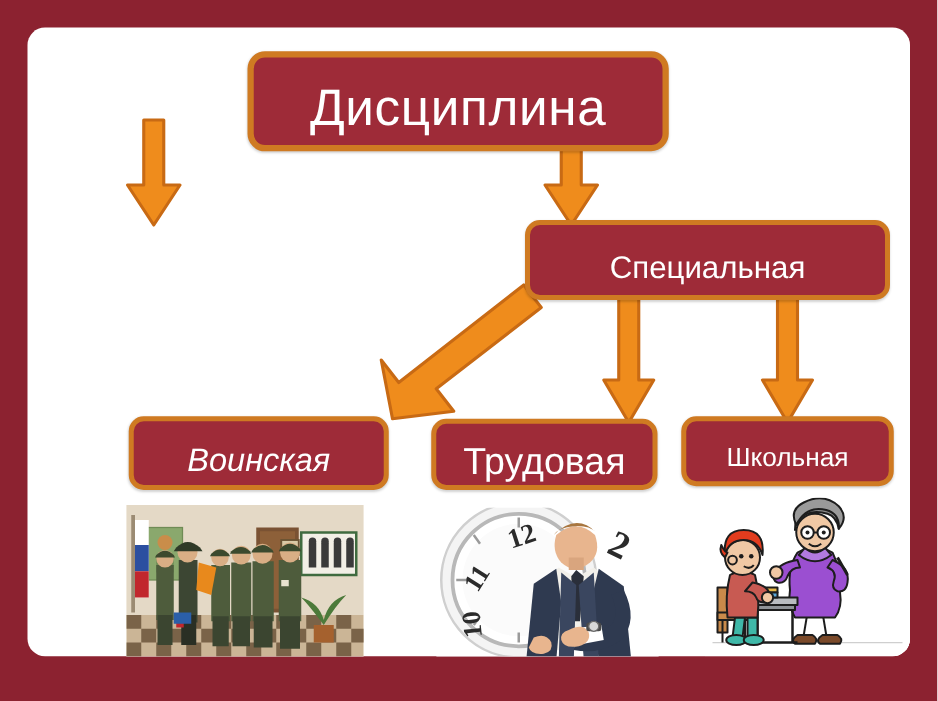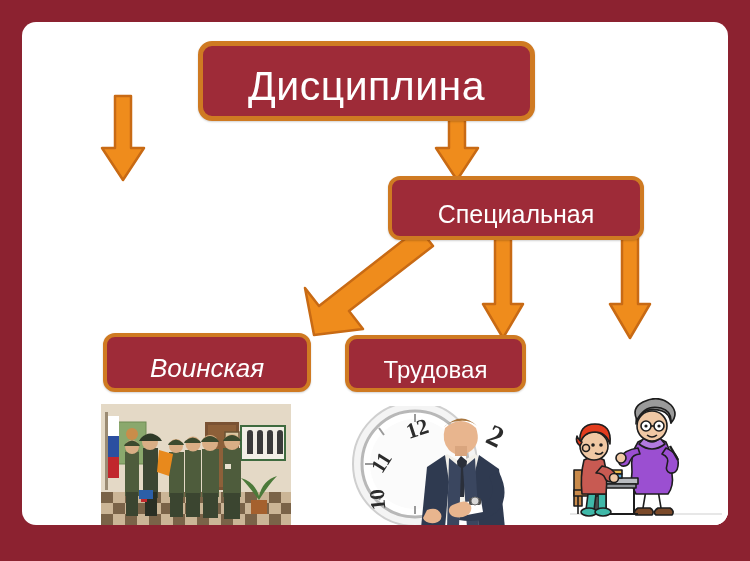--- a/index.html
+++ b/index.html
@@ -70,43 +70,43 @@
   
   #node-common {
     left: 13px;
     top: 154px;
     width: 295px;
     height: 64px;
   }
   #node-common span { font-size: 25px; }
 
   #node-special {
-    left: 366px;
+    left: 398px;
     top: 154px;
-    width: 256px;
+    width: 292px;
     height: 64px;
   }
   #node-special span { font-size: 25px; }
 
   
   #node-military {
     left: 81px;
     top: 311px;
     width: 208px;
     height: 59px;
   }
   #node-military span { font-size: 26px; font-style: italic; }
 
   #node-labor {
     left: 323px;
     top: 313px;
     width: 181px;
     height: 57px;
   }
-  #node-labor span { font-size: 24px; }
+  #node-labor span { font-size: 30px; }
 
   #node-school {
     left: 523px;
     top: 311px;
     width: 170px;
     height: 56px;
   }
   #node-school span { font-size: 21px; }
 
   
@@ -175,20 +175,23 @@
     </div>
 
     <div class="node" id="node-military">
       <span>Воинская</span>
     </div>
 
     <div class="node" id="node-labor">
       <span>Трудовая</span>
     </div>
 
+    <div class="node" id="node-school">
+      <span>Школьная</span>
+    </div>
 
     <div class="photo" id="photo-military">
       <svg width="190" height="122" viewBox="0 0 190 122">
         <rect x="0" y="0" width="190" height="122" fill="#efe6d8"></rect>
 
         <rect x="0" y="0" width="190" height="88" fill="#e4d9c6"></rect>
 
         <rect x="104" y="18" width="34" height="68" fill="#7a5233"></rect>
         <rect x="107" y="21" width="28" height="62" fill="#8d6039"></rect>
 

